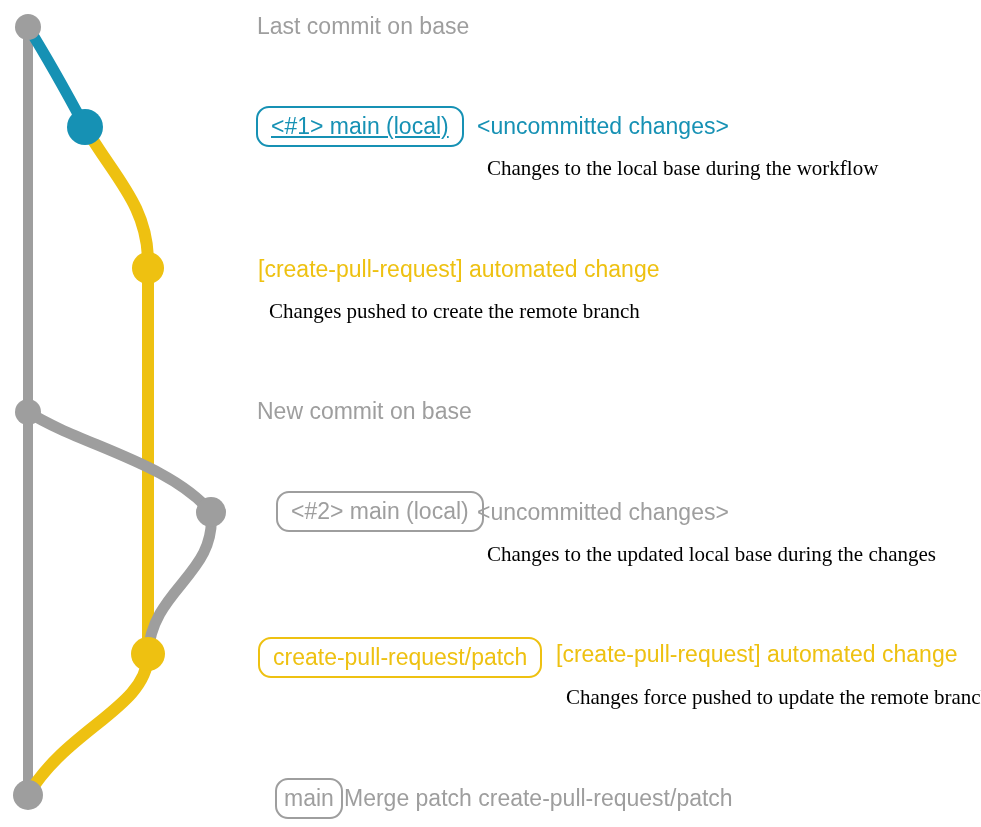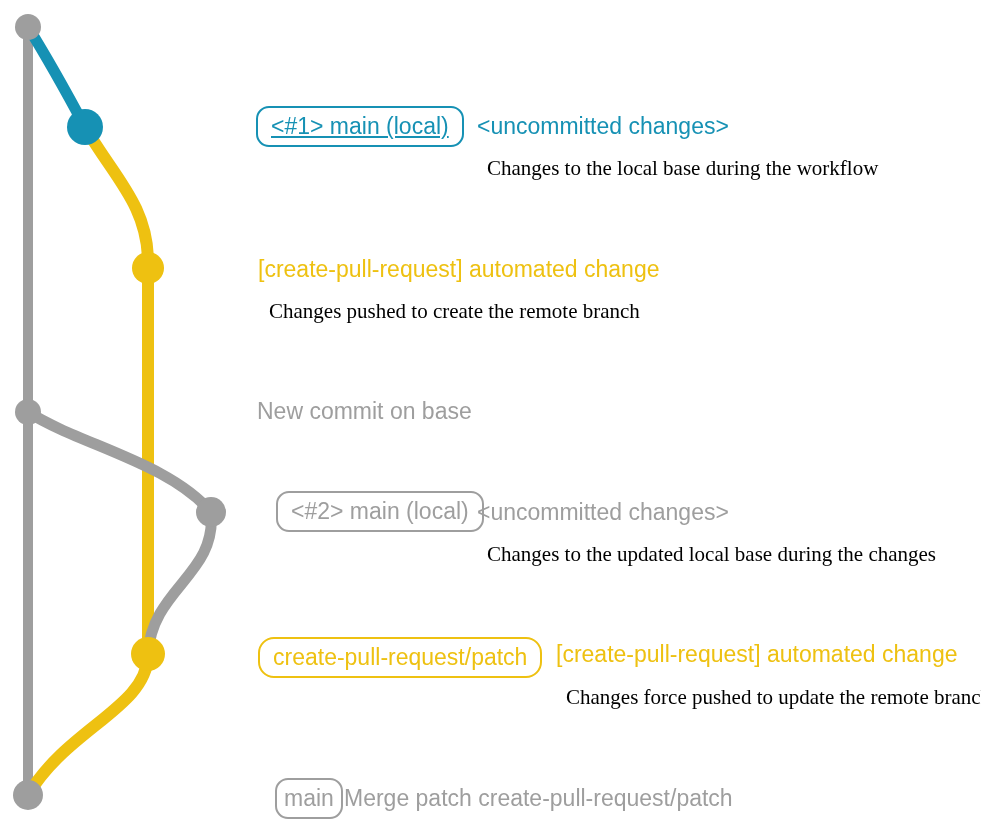--- a/index.html
+++ b/index.html
@@ -47,21 +47,21 @@
   .badge {
     display: inline-block;
     border: 2px solid;
     border-radius: 13px;
     padding: 6px 13px;
     font-size: 23px;
     line-height: 25px;
   }
   .badge.blue   { color: var(--branch_blue, #1691b4);   border-color: var(--branch_blue, #1691b4); }
   .badge.gray   { color: var(--branch_gray, #9e9e9e);   border-color: var(--branch_gray, #9e9e9e); margin-left: 20px; }
-  .badge.yellow { color: var(--branch_yellow, #eec111); border-color: var(--branch_yellow, #eec111); border-radius: 16px; }
+  .badge.yellow { color: var(--branch_yellow, #eec111); border-color: var(--branch_yellow, #eec111); }
   .badge.small  { padding: 6px 7px; }
 
   .desc {
     font-family: "Liberation Serif", "DejaVu Serif", serif;
     font-size: 21px;
     line-height: 24px;
     color: var(--description_black, #000000);
     margin-top: 12px;
   }
 </style>
@@ -83,20 +83,21 @@
 
     <circle cx="28" cy="27" r="13" class="f-gray"></circle>
     <circle cx="85" cy="127" r="18" class="f-blue"></circle>
     <circle cx="148" cy="268" r="16" class="f-yellow"></circle>
     <circle cx="28" cy="412" r="13" class="f-gray"></circle>
     <circle cx="211" cy="512" r="15" class="f-gray"></circle>
     <circle cx="148" cy="654" r="17" class="f-yellow"></circle>
     <circle cx="28" cy="795" r="15" class="f-gray"></circle>
   </svg>
 
+  <div class="abs gray-label" style="left:257px; top:13px;">Last commit on base</div>
 
   <div class="abs badge blue" style="left:256px; top:106px;text-decoration:underline;">&lt;#1&gt; main (local)</div>
   <div class="abs blue-label" style="left:477px; top:113px;">&lt;uncommitted changes&gt;</div>
   <div class="abs desc" style="left:487px; top:144px;">Changes to the local base during the workflow</div>
 
   <div class="abs yellow-label" style="left:258px; top:256px;">[create-pull-request] automated change</div>
   <div class="abs desc" style="left:269px; top:287px;">Changes pushed to create the remote branch</div>
 
   <div class="abs gray-label" style="left:257px; top:398px;">New commit on base</div>
 

